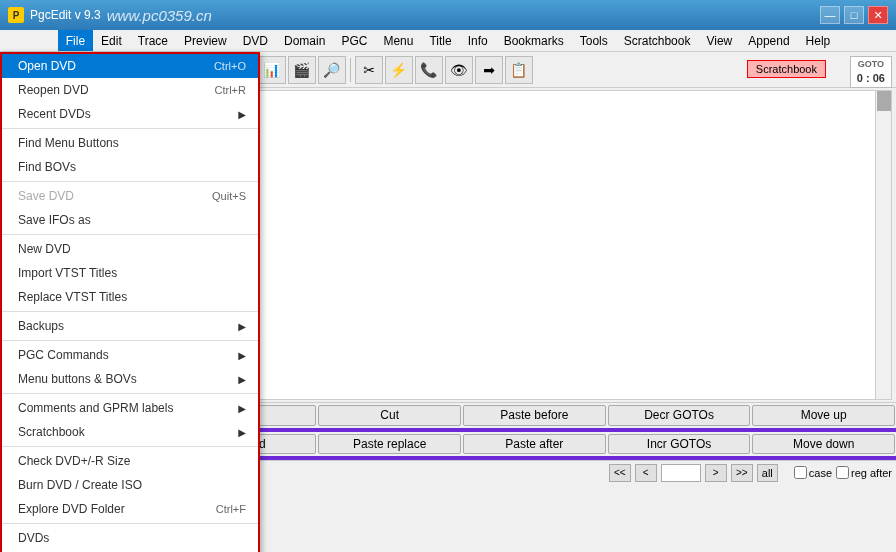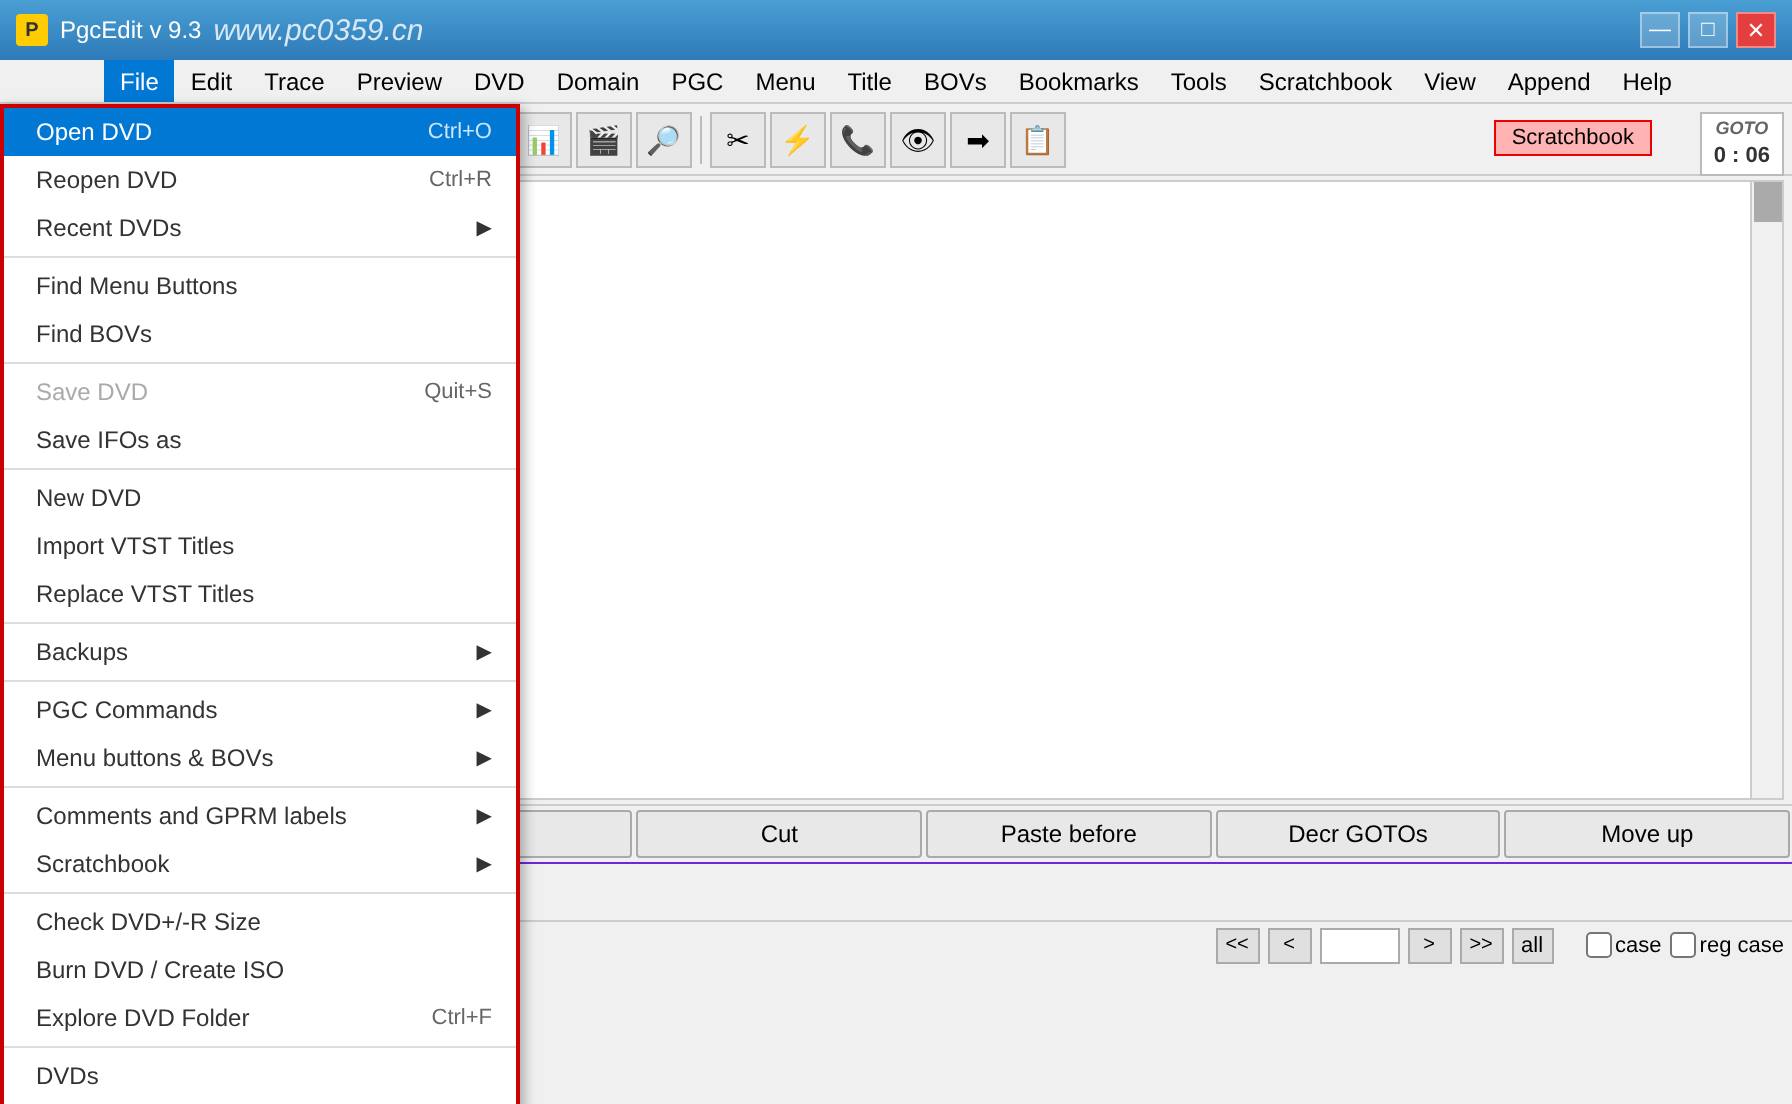--- a/index.html
+++ b/index.html
@@ -167,21 +167,21 @@
     .bottom-toolbar {
       height: 58px;
       background: #f0f0f0;
       border-top: 1px solid #ccc;
       display: flex;
       flex-direction: column;
     }
     .btn-row {
       display: flex;
       height: 29px;
-      border-bottom: 1px solid #6d28d9;
+      border-bottom: 4px solid #6d28d9;
       margin-left: 28px;
     }
     .action-btn {
       flex: 1;
       border: 1px solid #aaa;
       background: #e8e8e8;
       font-size: 12px;
       cursor: pointer;
       display: flex;
       align-items: center;
@@ -291,21 +291,21 @@
 <div class="menu-bar" style="position:relative;justify-content:center;">
   <div class="menu-item active">File</div>
   <div class="menu-item">Edit</div>
   <div class="menu-item">Trace</div>
   <div class="menu-item">Preview</div>
   <div class="menu-item">DVD</div>
   <div class="menu-item">Domain</div>
   <div class="menu-item">PGC</div>
   <div class="menu-item">Menu</div>
   <div class="menu-item">Title</div>
-  <div class="menu-item">BOVs</div>
+  <div class="menu-item">Info</div>
   <div class="menu-item">Bookmarks</div>
   <div class="menu-item">Tools</div>
   <div class="menu-item">Scratchbook</div>
   <div class="menu-item">View</div>
   <div class="menu-item">Append</div>
   <div class="menu-item">Help</div>
 
   <div class="file-menu">
     <div class="file-menu-item highlighted">
       <span class="file-menu-item-label">Open DVD</span>
@@ -406,53 +406,61 @@
   <div class="toolbar-btn">✂</div>
   <div class="toolbar-btn">⚡</div>
   <div class="toolbar-btn">📞</div>
   <div class="toolbar-btn">👁</div>
   <div class="toolbar-btn">➡</div>
   <div class="toolbar-btn">📋</div>
 
   <div class="scratchbook-btn">Scratchbook</div>
 
   <div class="goto-box">
-    <div style="font-size:9px;color:#666;font-style:italic;">GOTO</div>
+    <div style="font-size:9px;color:#666;">GOTO</div>
     <div style="font-size:11px;font-weight:bold;color:#333;">0 : 06</div>
   </div>
 </div>
 
 <div class="main-area" style="height: 310px;">
   <div class="scrollbar-v">
     <div class="scrollbar-thumb"></div>
   </div>
 </div>
 
 <div class="bottom-toolbar">
   <div class="btn-row">
     <button class="action-btn">Delete</button>
     <button class="action-btn">Copy</button>
     <button class="action-btn">Cut</button>
     <button class="action-btn">Paste before</button>
     <button class="action-btn">Decr GOTOs</button>
     <button class="action-btn">Move up</button>
+  </div>
+  <div class="btn-row">
+    <button class="action-btn">Duplicate</button>
+    <button class="action-btn">Append</button>
+    <button class="action-btn">Paste replace</button>
+    <button class="action-btn">Paste after</button>
+    <button class="action-btn">Incr GOTOs</button>
+    <button class="action-btn">Move down</button>
   </div>
 </div>
 
 <div class="status-bar">
   <span class="status-text">2010)</span>
   <div style="flex:1;"></div>
   <div class="status-nav-btn">&lt;&lt;</div>
   <div class="status-nav-btn">&lt;</div>
   <div style="width:40px;height:18px;background:white;border:1px solid #aaa;"></div>
   <div class="status-nav-btn">&gt;</div>
   <div class="status-nav-btn">&gt;&gt;</div>
   <div class="status-all-btn">all</div>
   <div style="width:8px;"></div>
   <div class="status-checkbox">
     <input type="checkbox" style="">
     <label>case</label>
   </div>
   <div class="status-checkbox">
     <input type="checkbox" style="">
-    <label>reg case</label>
+    <label>reg after</label>
   </div>
 </div>
 
 </body></html>

